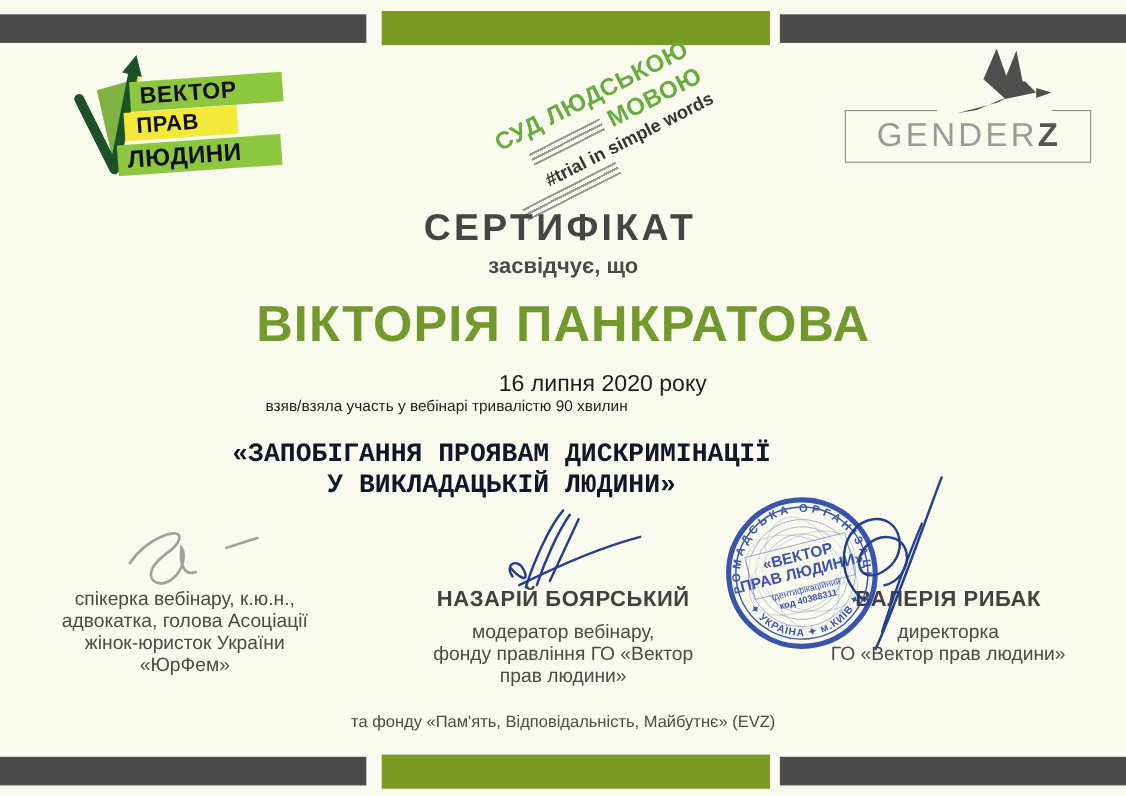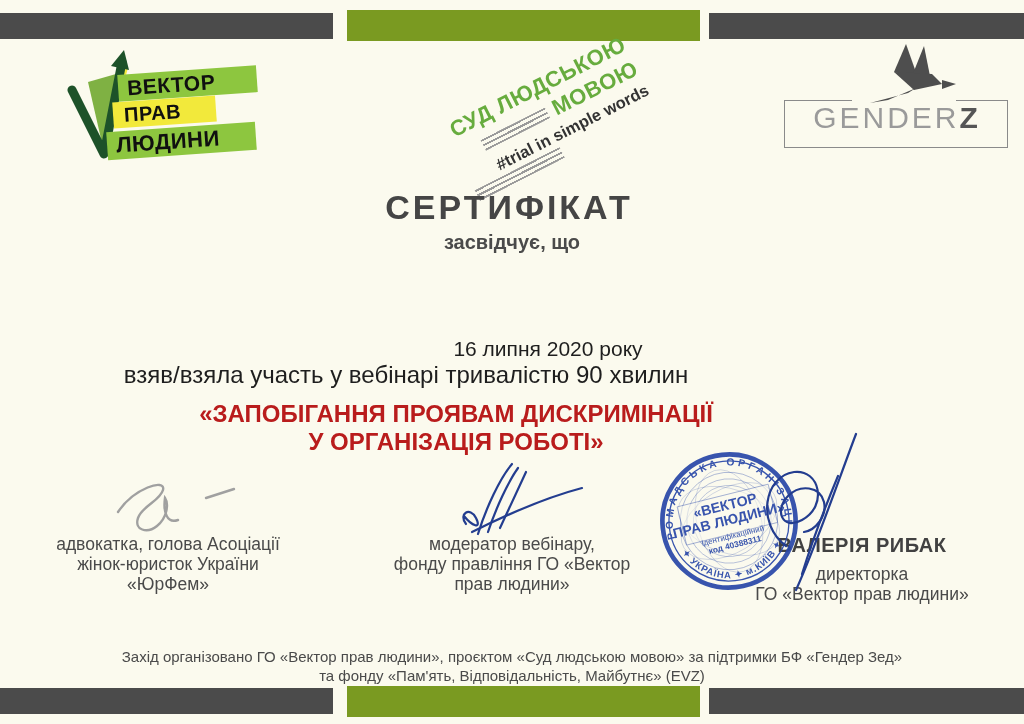--- a/index.html
+++ b/index.html
@@ -32,36 +32,36 @@
   .sud-line1{color:#67AC3E;font-weight:bold;font-size:22px;text-align:right;letter-spacing:.5px;white-space:nowrap;}
   .sud-line2{display:flex;justify-content:flex-end;align-items:center;gap:7px;margin-top:1px;}
   .sud-line2 .word{color:#67AC3E;font-weight:bold;font-size:22px;letter-spacing:.5px;}
   .stripes{height:12px;background:repeating-linear-gradient(to bottom,#9a9a9a 0 2px,transparent 2px 5px);}
   .stripes.s1{width:72px;}
   .stripes.s2{width:95px;margin-top:2px;}
   .sud-tagline{color:#333;font-weight:bold;font-size:16.5px;text-align:right;margin-top:2px;white-space:nowrap;}
 
   
   .genderz-box{position:absolute;left:768px;top:100px;width:222px;height:46px;border:1.5px solid #8a8a8a;
-    display:flex;align-items:flex-start;justify-content:center;margin-left:16px;}
+    display:flex;align-items:center;justify-content:center;}
   .genderz-main{font-size:30px;color:#9a9a9a;letter-spacing:3px;}
   .genderz-accent{font-size:30px;color:#555;font-weight:bold;letter-spacing:1px;}
   .bird-patch{position:absolute;left:852px;top:98px;width:104px;height:5px;background:#FBFAEE;}
   .bird{position:absolute;left:866px;top:44px;}
 
   
   .c-title{position:absolute;left:0;top:188px;width:1018px;text-align:center;
     font-size:34px;font-weight:bold;color:#454545;letter-spacing:3px;}
   .c-subtitle{position:absolute;left:0;top:231px;width:1024px;text-align:center;font-size:20px;color:#4a4a4a;font-weight:bold;}
   .c-name{position:absolute;left:0;top:267px;width:1024px;text-align:center;
     font-size:46px;font-weight:bold;color:#71992B;letter-spacing:1px;}
   .c-date{position:absolute;left:0;top:337px;width:1024px;text-align:center;font-size:21px;color:#1e1e1e;margin-left:36px;}
-  .c-part{position:absolute;left:0;top:361px;width:812px;text-align:center;font-size:24px;color:#1e1e1e;}
+  .c-part{position:absolute;left:0;top:361px;width:812px;text-align:center;font-size:14px;color:#1e1e1e;}
   .c-topic{position:absolute;left:0;top:400px;width:912px;text-align:center;
-    font-size:24px;font-weight:bold;color:#b91c1c;line-height:28px;}
+    font-size:24px;font-weight:bold;color:#0f172a;line-height:28px;font-family:Liberation Mono, monospace;}
 
   
   .sig-col{position:absolute;text-align:center;}
   .sig-col .s-name{font-size:20px;font-weight:bold;color:#414141;letter-spacing:.5px;margin-bottom:7px;white-space:nowrap;}
   .sig-col .s-role{font-size:17.5px;color:#4a4a4a;line-height:20px;white-space:nowrap;}
   .col1{left:28px;top:534px;width:280px;}
   .col2{left:372px;top:534px;width:280px;}
   .col3{left:710px;top:534px;width:304px;}
 
   .sig-svg{position:absolute;}
@@ -123,25 +123,26 @@
       <polygon points="40,0 52,34 28,28"></polygon>
       <polygon points="58,2 64,32 46,32"></polygon>
       <polygon points="28,28 66,30 76,40 48,46"></polygon>
       <polygon points="76,36 90,40 76,45"></polygon>
       <polygon points="50,44 22,56 4,59 42,49"></polygon>
     </g>
   </svg>
 
   <div class="c-title">СЕРТИФІКАТ</div>
   <div class="c-subtitle">засвідчує, що</div>
+  <div class="c-name">ВІКТОРІЯ ПАНКРАТОВА</div>
   <div class="c-date">16 липня 2020 року</div>
   <div class="c-part">взяв/взяла участь у вебінарі тривалістю 90 хвилин</div>
   <div class="c-topic">
     <div>«ЗАПОБІГАННЯ ПРОЯВАМ ДИСКРИМІНАЦІЇ</div>
-    <div>У ОРГАНІЗАЦІЯ РОБОТІ»</div>
+    <div>У ВИКЛАДАЦЬКІЙ ЛЮДИНИ»</div>
   </div>
 
   <svg class="sig-svg sig1" width="150" height="64" viewBox="0 0 150 64">
     <g stroke="#A0A0A0" stroke-width="2.4" fill="none" stroke-linecap="round">
       <path d="M6,36 C22,12 54,2 51,14 C48,25 30,30 26,42 C22,54 35,58 45,50 C55,42 57,28 53,22 C51,36 55,48 66,44"></path>
       <path d="M94,22 L122,13"></path>
     </g>
   </svg>
   <svg class="sig-svg sig2" width="138" height="82" viewBox="0 0 138 82">
     <g stroke="#233D8F" stroke-width="2.2" fill="none" stroke-linecap="round">
@@ -184,37 +185,38 @@
     <g transform="rotate(-8)">
       <rect x="-50" y="-28" width="100" height="42" fill="#FBFAEE" opacity="0.55" stroke="#2847A8" stroke-width="0.8"></rect>
       <text y="-12" text-anchor="middle" font-family="Liberation Sans, sans-serif" font-size="15" font-weight="bold" fill="#2847A8">«ВЕКТОР</text>
       <text y="4" text-anchor="middle" font-family="Liberation Sans, sans-serif" font-size="15" font-weight="bold" fill="#2847A8">ПРАВ ЛЮДИНИ»</text>
       <text y="19" text-anchor="middle" font-family="Liberation Sans, sans-serif" font-size="8.5" fill="#2847A8">Ідентифікаційний</text>
       <text y="29" text-anchor="middle" font-family="Liberation Sans, sans-serif" font-size="9" font-weight="bold" fill="#2847A8">код 40388311</text>
     </g>
   </svg>
 
   <div class="sig-col col1">
+    <div class="s-role">спікерка вебінару, к.ю.н.,</div>
     <div class="s-role">адвокатка, голова Асоціації</div>
     <div class="s-role">жінок-юристок України</div>
     <div class="s-role">«ЮрФем»</div>
   </div>
   <div class="sig-col col2">
+    <div class="s-name">НАЗАРІЙ БОЯРСЬКИЙ</div>
     <div class="s-role">модератор вебінару,</div>
     <div class="s-role">фонду правління ГО «Вектор</div>
     <div class="s-role">прав людини»</div>
   </div>
   <div class="sig-col col3">
     <div class="s-name">ВАЛЕРІЯ РИБАК</div>
     <div class="s-role">директорка</div>
     <div class="s-role">ГО «Вектор прав людини»</div>
   </div>
 
   <div class="footer">
-    <div>Захід організовано ГО «Вектор прав людини», проєктом «Суд людською мовою» за підтримки БФ «Гендер Зед»</div>
     <div>та фонду «Пам'ять, Відповідальність, Майбутнє» (EVZ)</div>
   </div>
 
   <div class="bar dark bot dark-l"></div>
   <div class="bar green bot green-c"></div>
   <div class="bar dark bot dark-r"></div>
 
 </div>
 
 </body></html>

